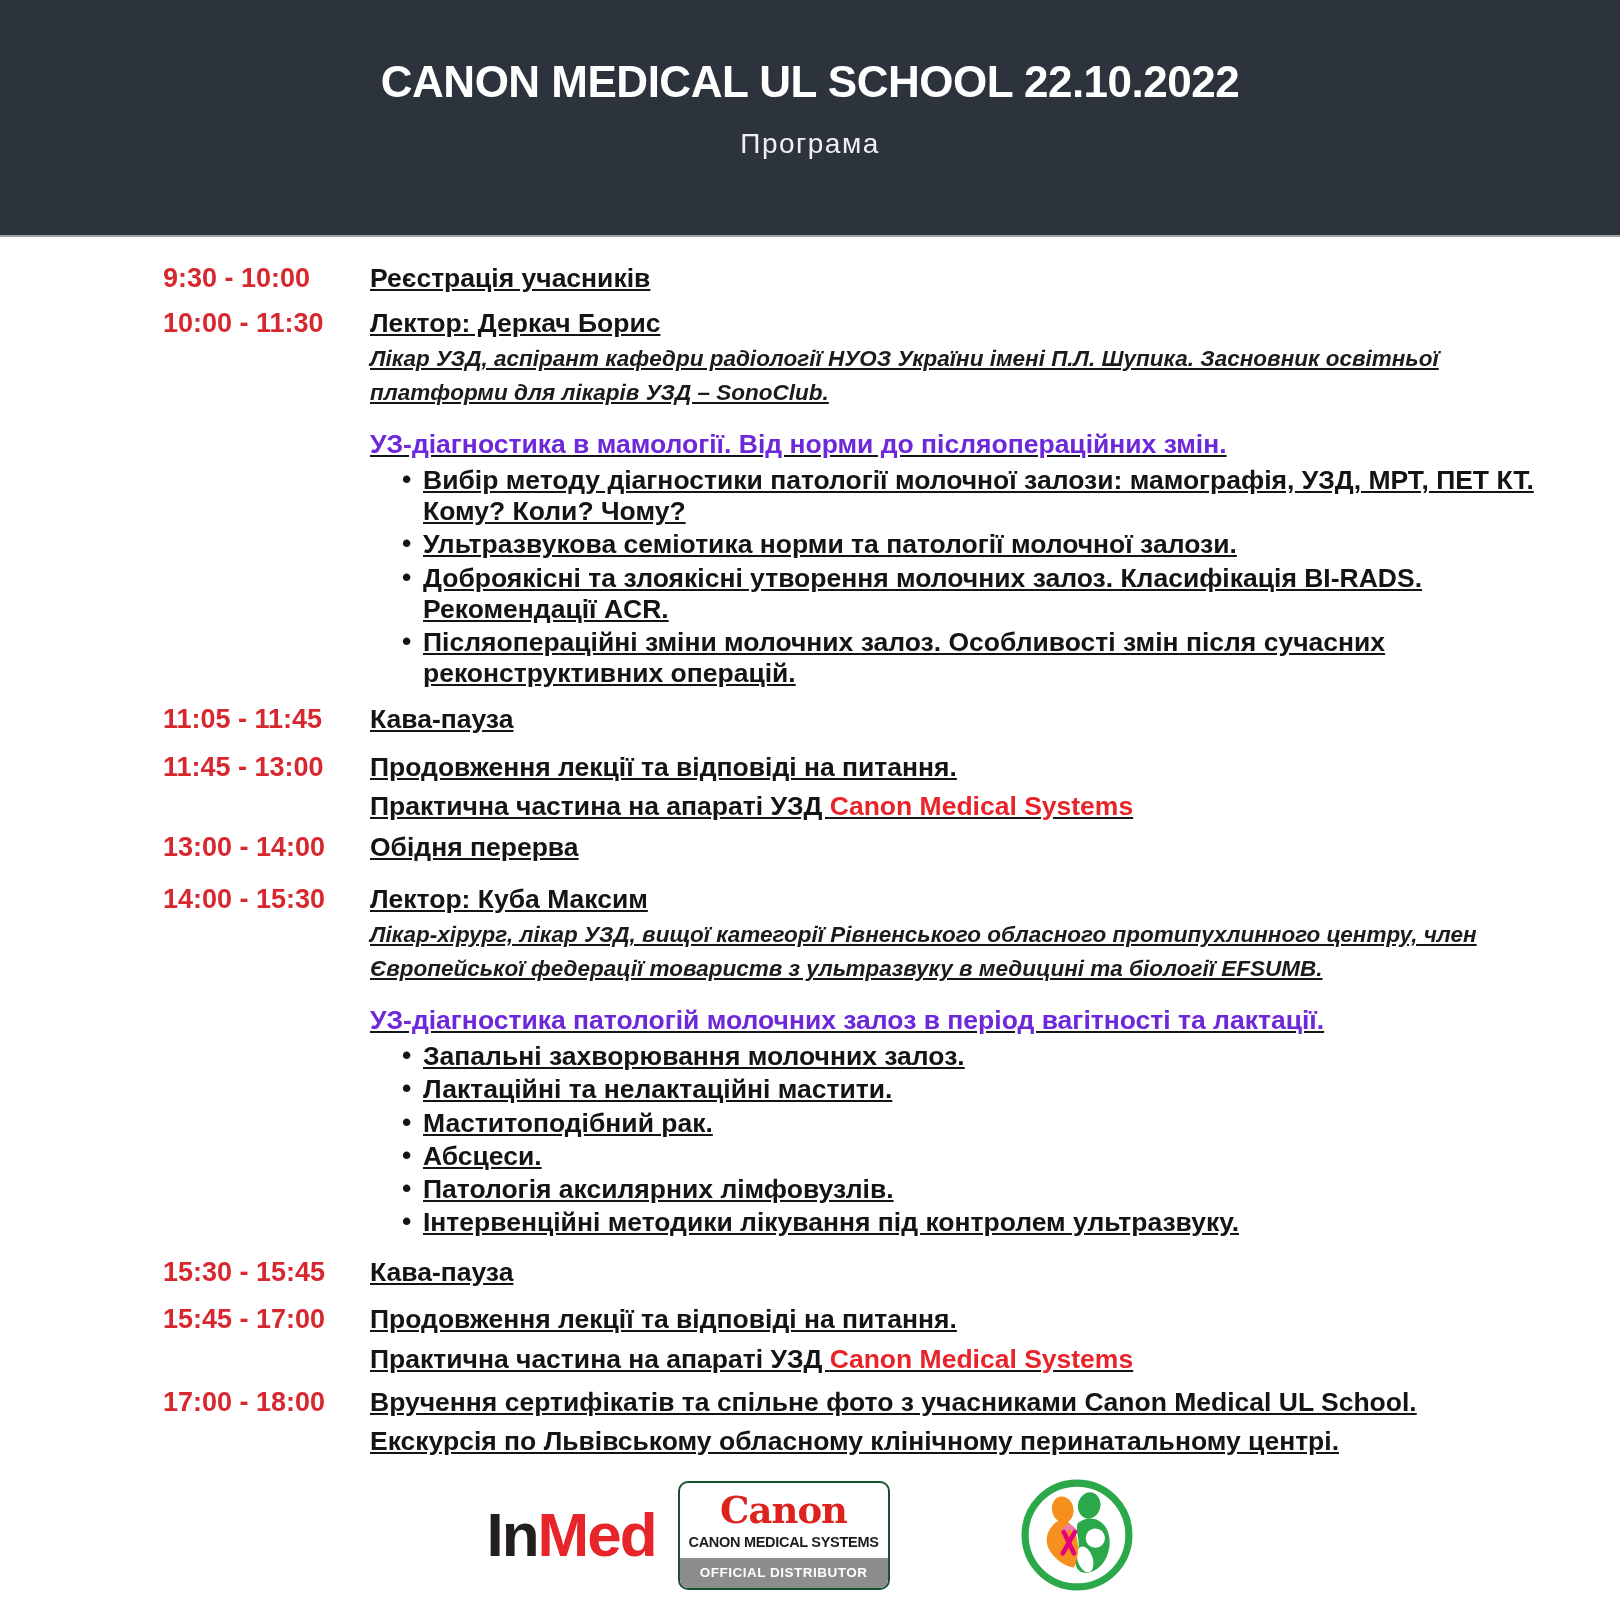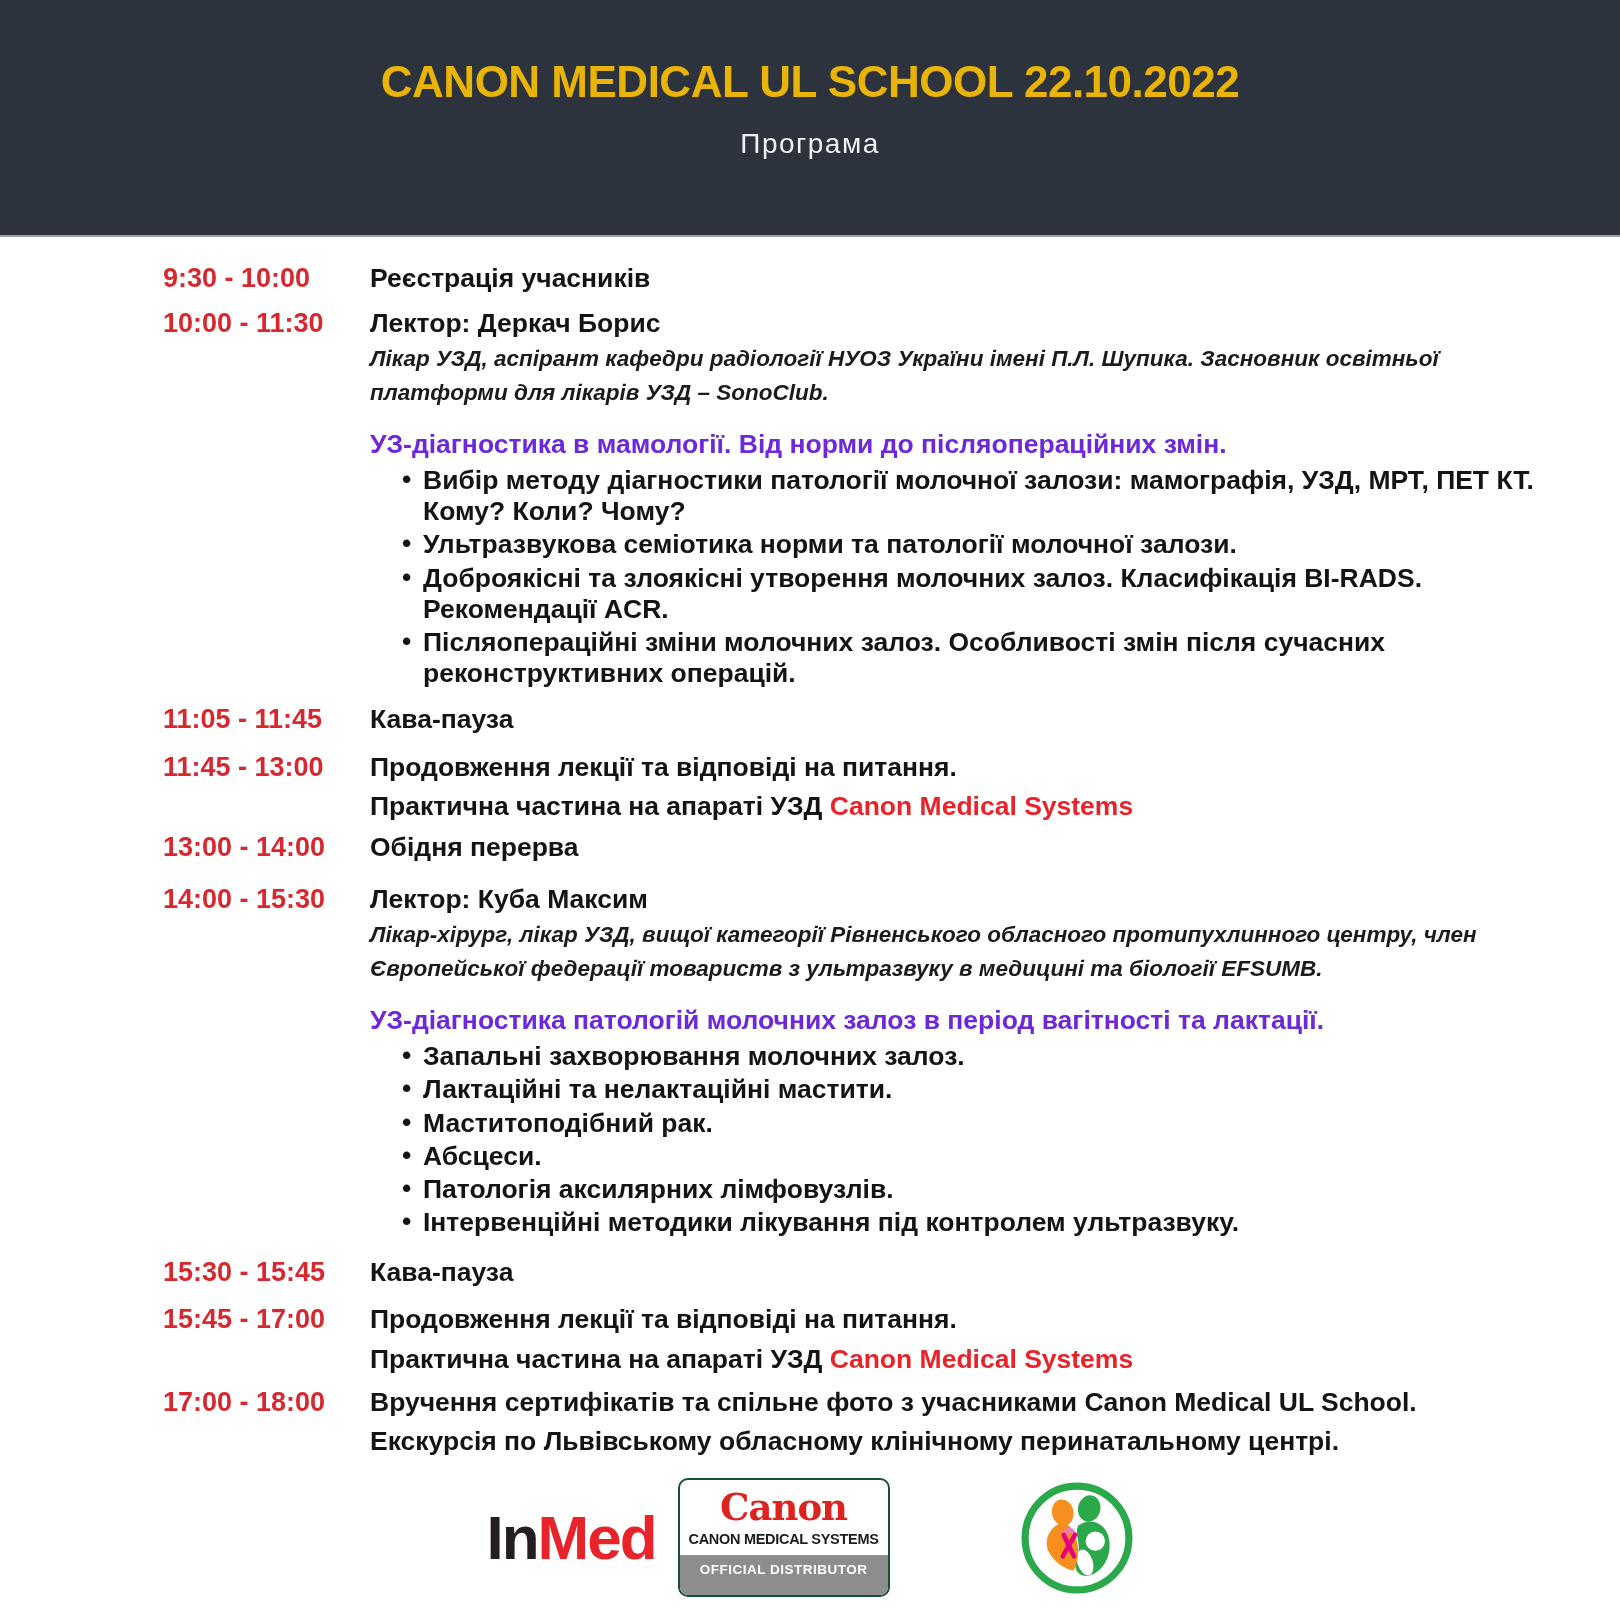--- a/index.html
+++ b/index.html
@@ -15,21 +15,21 @@
 
   
   .header {
     background:#2d333c;
     height:237px;
     display:flex; flex-direction:column; align-items:center;
     padding-top:58px;
     border-bottom:2px solid #99a1a9;
   }
   .header .title {
-    color:#eab308;
+    color:#ffffff;
     font-size:44px;
     font-weight:800;
     letter-spacing:-0.5px;
     line-height:1.1;
     margin:0;
     white-space:nowrap;
     text-align:right;
   }
   .header .subtitle {
     color:#eef1f3;
@@ -50,20 +50,21 @@
     line-height:1.18;
     white-space:nowrap;
   }
   .row .content {
     flex:1;
     max-width:1170px;
     font-size:26.5px;
     font-weight:bold;
     line-height:1.18;
     color:#141414;
+    text-decoration:underline;
   }
   .row .content p { margin:0; }
 
   .mb-sm  { margin-bottom:13px; }
   .mb-md  { margin-bottom:16px; }
   .mb-lg  { margin-bottom:20px; }
   .mb-row { margin-bottom:12px; }
 
   .bio {
     font-style:italic;
@@ -140,21 +141,21 @@
     letter-spacing:-0.3px;
     margin:5px 0 8px;
     white-space:nowrap;
   }
   .canon-badge .bar {
     background:#8d8d8d;
     color:#ffffff;
     font-size:13.5px;
     font-weight:bold;
     letter-spacing:0.5px;
-    height:40px;
+    height:30px;
     line-height:30px;
   }
   .perinatal { margin-left:130px; width:114px; height:114px; }
 </style>
 </head>
 <body>
 
 <div class="header">
   <h1 class="title">CANON MEDICAL UL SCHOOL 22.10.2022</h1>
   <div class="subtitle">Програма</div>

